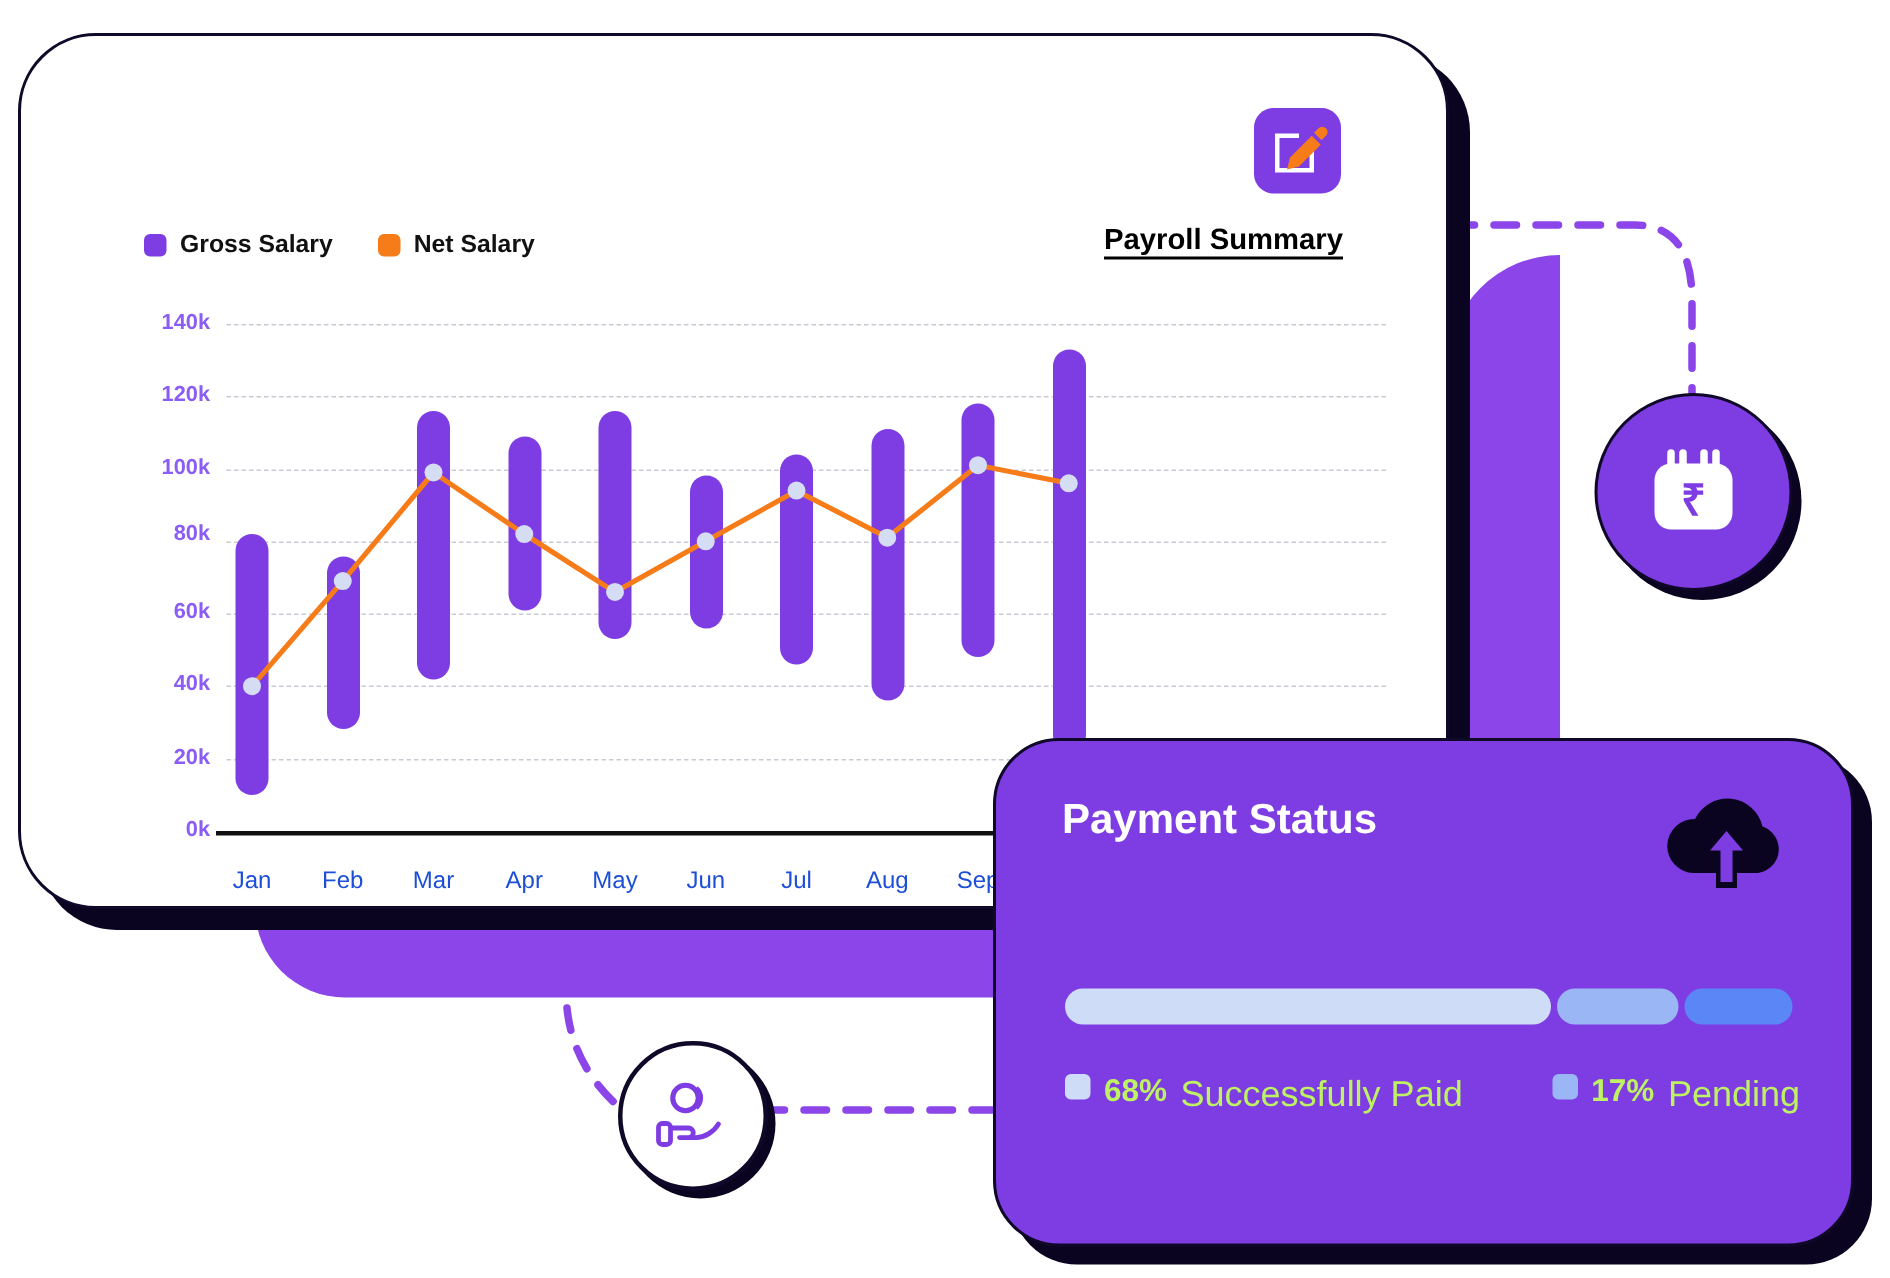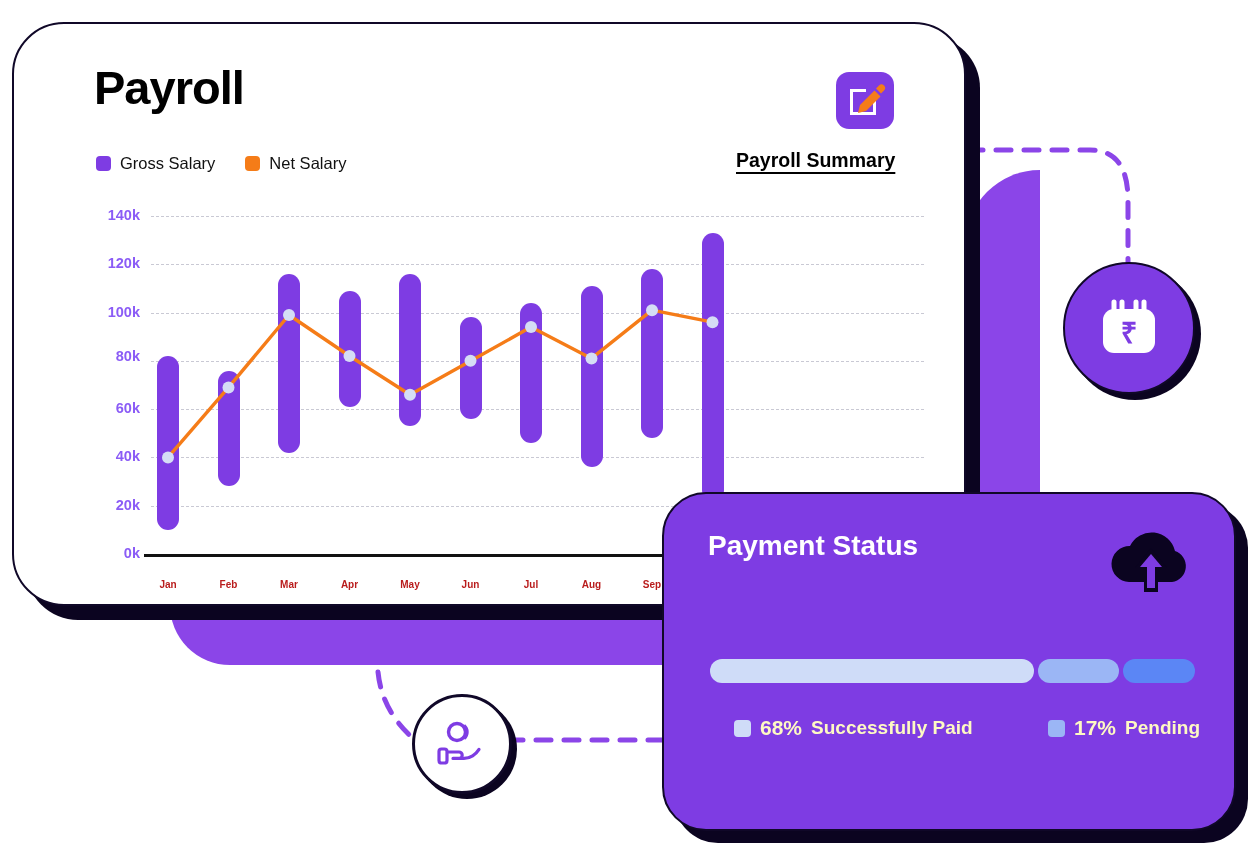--- a/index.html
+++ b/index.html
@@ -20,57 +20,57 @@
     background:#fff;border:2.5px solid #100828;border-radius:52px;
     box-shadow:14px 14px 0 0 #0b0420;
     overflow:hidden;
   }
   #card-title{position:absolute;left:80px;top:36px;font-size:47px;font-weight:bold;color:#000;letter-spacing:-1px;}
 
   
   #legend{position:absolute;left:82px;top:130px;display:flex;align-items:center;gap:30px;}
   .legend-item{display:flex;align-items:center;gap:9px;}
   .legend-swatch{width:15px;height:15px;border-radius:4px;}
-  .legend-text{font-size:16.5px;color:#111;font-weight:400;}
+  .legend-text{font-size:16.5px;color:#111;font-weight:700;}
 
   
   #edit-btn{position:absolute;left:822px;top:48px;width:58px;height:57px;background:#7e3ce3;border-radius:13px;}
   #edit-btn svg{position:absolute;left:0;top:0;}
 
   #summary-link{position:absolute;left:722px;top:125px;font-size:19.5px;font-weight:bold;color:#000;
     text-decoration:underline;text-underline-offset:5px;text-decoration-thickness:2.2px;}
 
   
   #chart{position:absolute;left:82px;top:180px;width:835px;height:400px;}
   .ylabel{position:absolute;font-size:14.5px;font-weight:600;color:#8b5cf6;text-align:right;width:44px;}
   .gridline{position:absolute;left:55px;width:773px;height:0;border-top:1.6px dashed #c9c9d4;}
   .axis-line{position:absolute;left:48px;top:350px;width:778px;height:3px;background:#111;}
   .bar{position:absolute;width:22px;border-radius:12px;background:#7e3ce3;}
-  .xlabel{position:absolute;font-size:10px;font-weight:700;color:#b91c1c;text-align:center;width:60px;}
+  .xlabel{position:absolute;font-size:16px;font-weight:400;color:#1d4ed8;text-align:center;width:60px;}
   .lineplot{position:absolute;left:0;top:0;width:835px;height:400px;overflow:visible;}
 
   
   #payment-card{
     position:absolute;left:662px;top:492px;width:570px;height:335px;
     background:#7e3ce3;border:2.5px solid #100828;border-radius:44px;
     box-shadow:12px 12px 0 0 #0b0420;
   }
   #pay-title{position:absolute;left:44px;top:36px;font-size:28px;font-weight:bold;color:#fff;}
   #pay-count{position:absolute;left:44px;top:86px;color:#fff;}
   #pay-count .big{font-size:37px;font-weight:bold;letter-spacing:-0.5px;}
   #pay-count .small{font-size:26px;font-weight:400;}
   #cloud-icon{position:absolute;left:440px;top:30px;}
   #progress{position:absolute;left:46px;top:165px;width:485px;height:24px;display:flex;gap:4px;}
   .seg{height:24px;border-radius:12px;}
   #legend-row1{position:absolute;left:46px;top:222px;width:490px;display:flex;justify-content:space-between;}
   #legend-row2{position:absolute;left:0;top:272px;width:570px;display:flex;justify-content:center;}
-  .pay-item{display:flex;align-items:center;gap:9px;color:#fef9c3;margin-left:24px;}
+  .pay-item{display:flex;gap:9px;color:#bef264;}
   .pay-sw{width:17px;height:17px;border-radius:4px;}
   .pay-pct{font-size:21px;font-weight:bold;}
-  .pay-lbl{font-size:19px;font-weight:700;}
+  .pay-lbl{font-size:24px;font-weight:400;}
 
   
   #calendar-badge{position:absolute;left:1063px;top:262px;width:128px;height:128px;border-radius:50%;
     background:#7e3ce3;border:2.5px solid #100828;box-shadow:6px 6px 0 0 #0b0420;}
   #hand-badge{position:absolute;left:412px;top:694px;width:94px;height:94px;border-radius:50%;
     background:#fff;border:3px solid #100828;box-shadow:5px 5px 0 0 #0b0420;}
   .badge-ico{position:absolute;left:50%;top:50%;transform:translate(-50%,-50%);}
 </style>
 </head>
 <body>
@@ -81,21 +81,20 @@
   <div class="purple-blob" id="blob-bottom"></div>
 
   <svg class="dash-svg">
     <path d="M 968 150 L 1090 150 Q 1128 150 1128 200 L 1128 262" fill="none" stroke="#8b45e8" stroke-width="5" stroke-dasharray="15,13" stroke-linecap="round"></path>
     <path d="M 378 672 Q 382 712 415 740" fill="none" stroke="#8b45e8" stroke-width="5" stroke-dasharray="15,13" stroke-linecap="round"></path>
     <path d="M 508 740 L 700 740" fill="none" stroke="#8b45e8" stroke-width="5" stroke-dasharray="15,13" stroke-linecap="round"></path>
   </svg>
 
   <div id="payroll-card">
 
-    <div id="card-title">Payroll</div>
 
     <div id="legend">
       <div class="legend-item">
         <span class="legend-swatch" style="background:#7e3ce3"></span>
         <span class="legend-text">Gross Salary</span>
       </div>
       <div class="legend-item">
         <span class="legend-swatch" style="background:#f57c18"></span>
         <span class="legend-text">Net Salary</span>
       </div>

